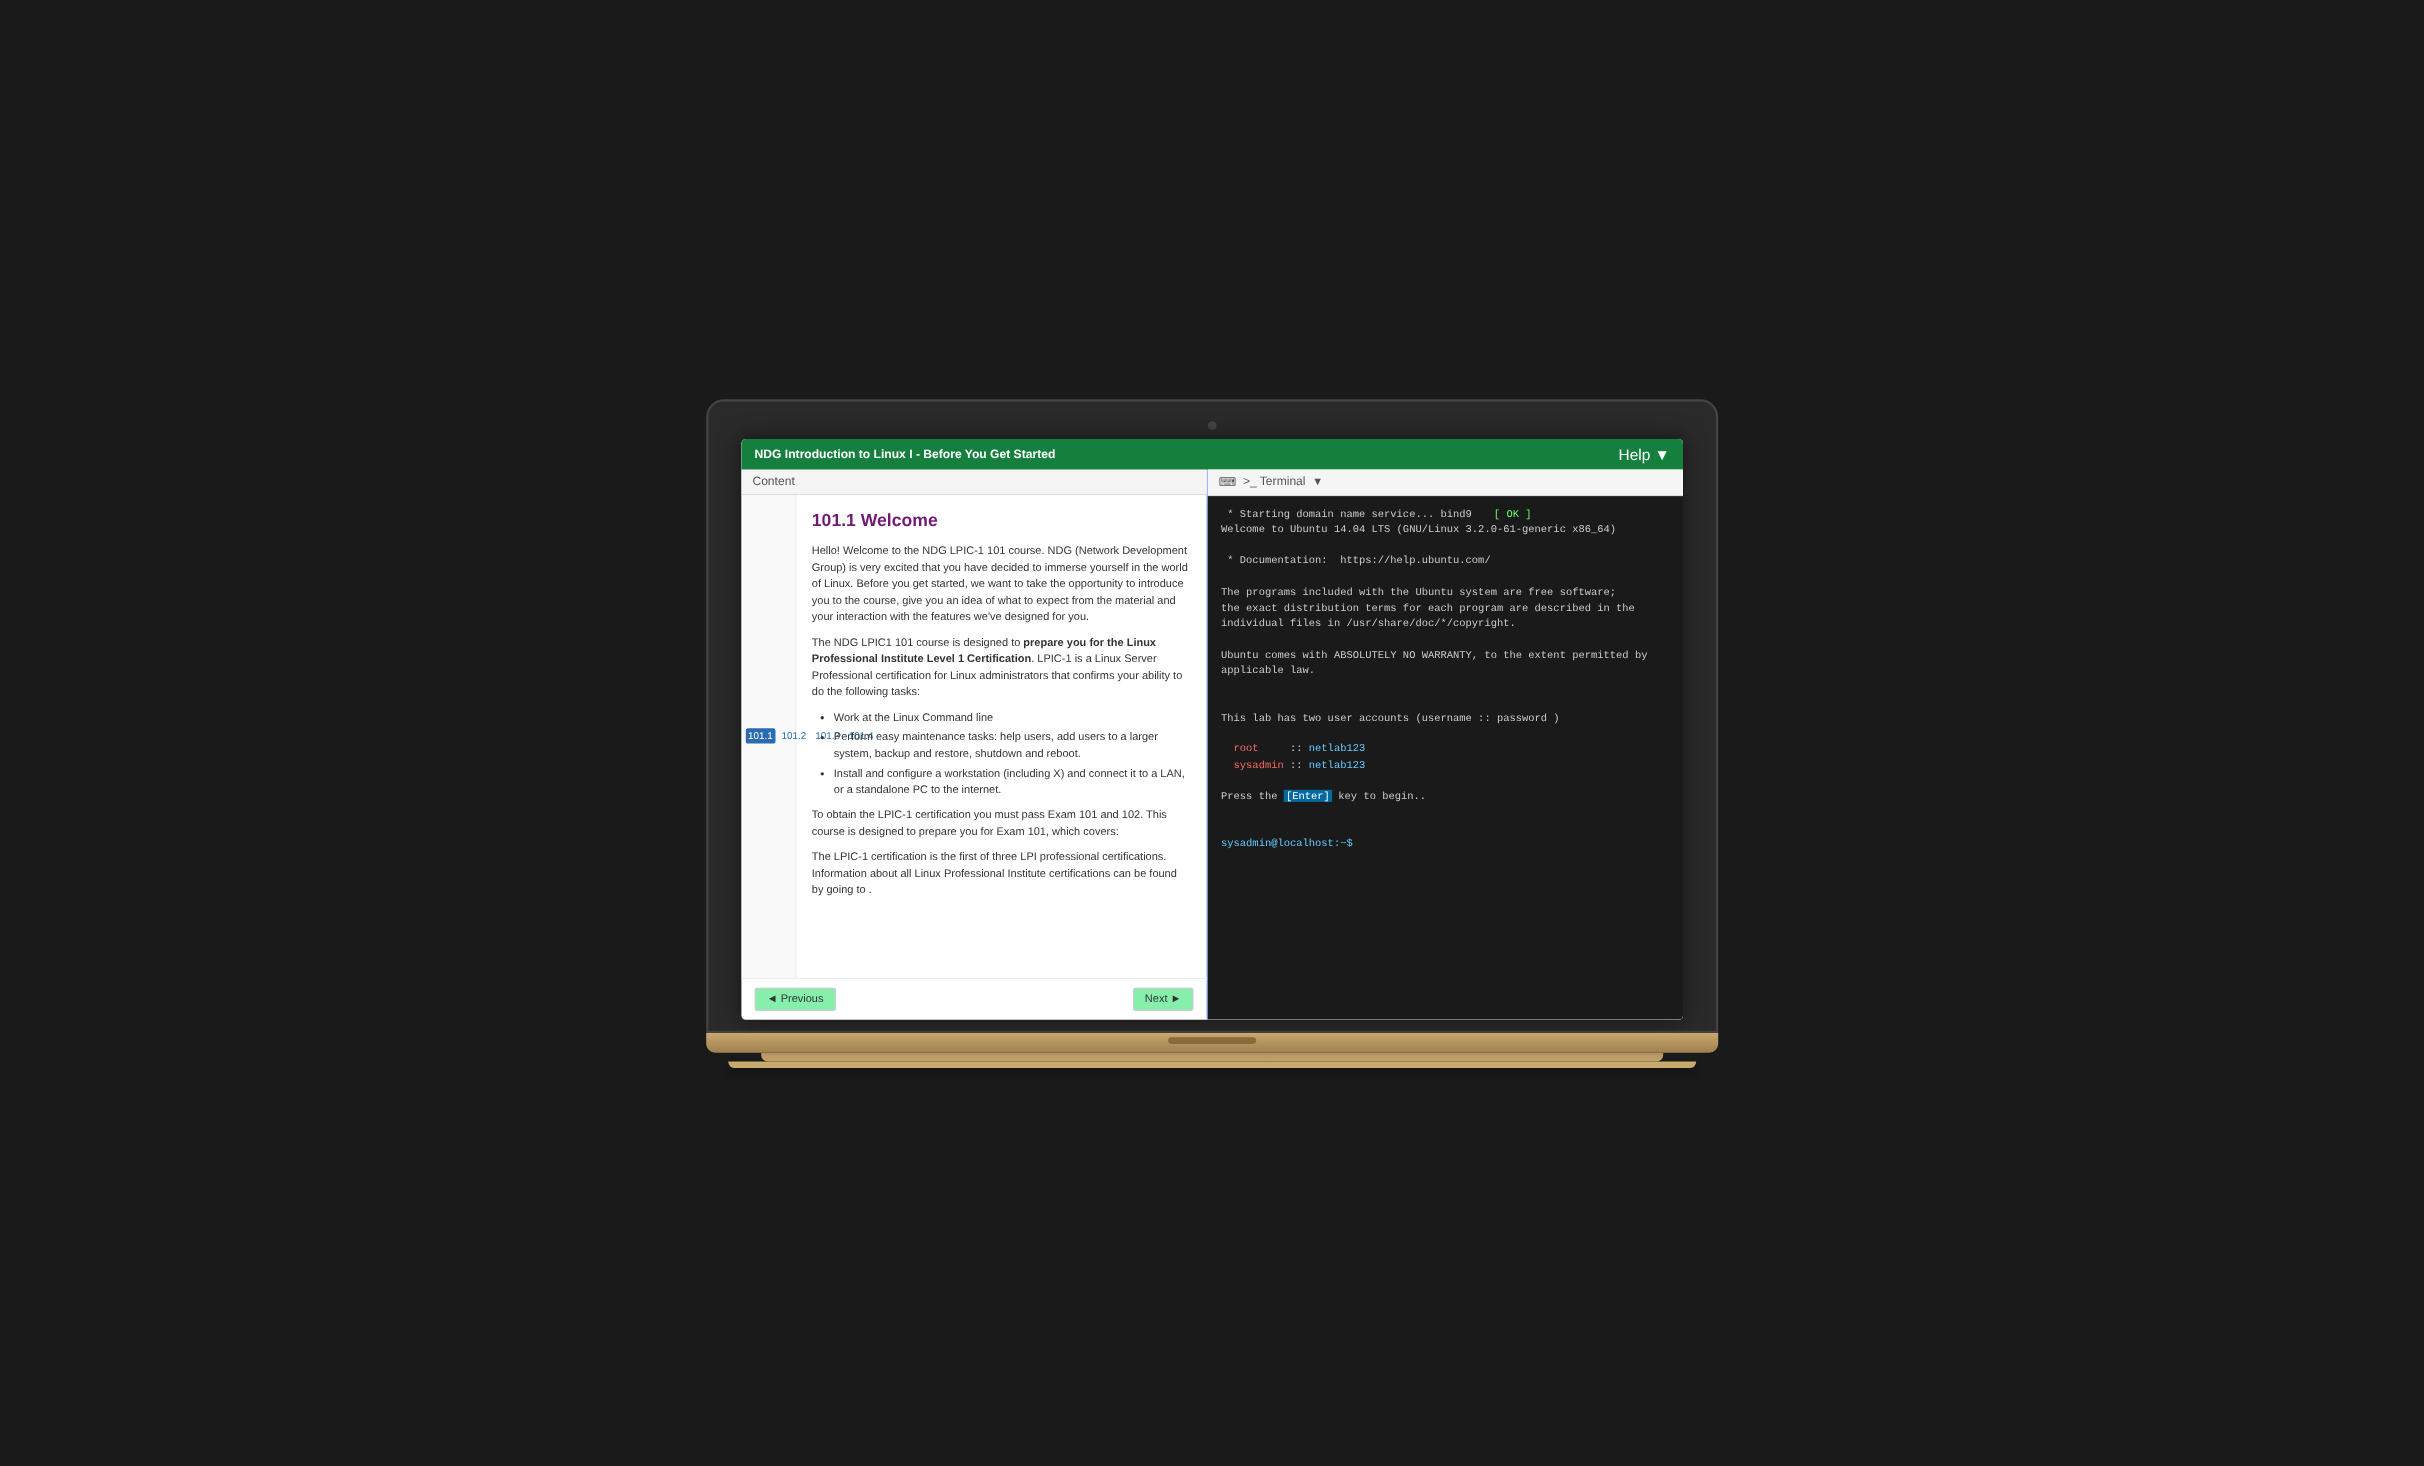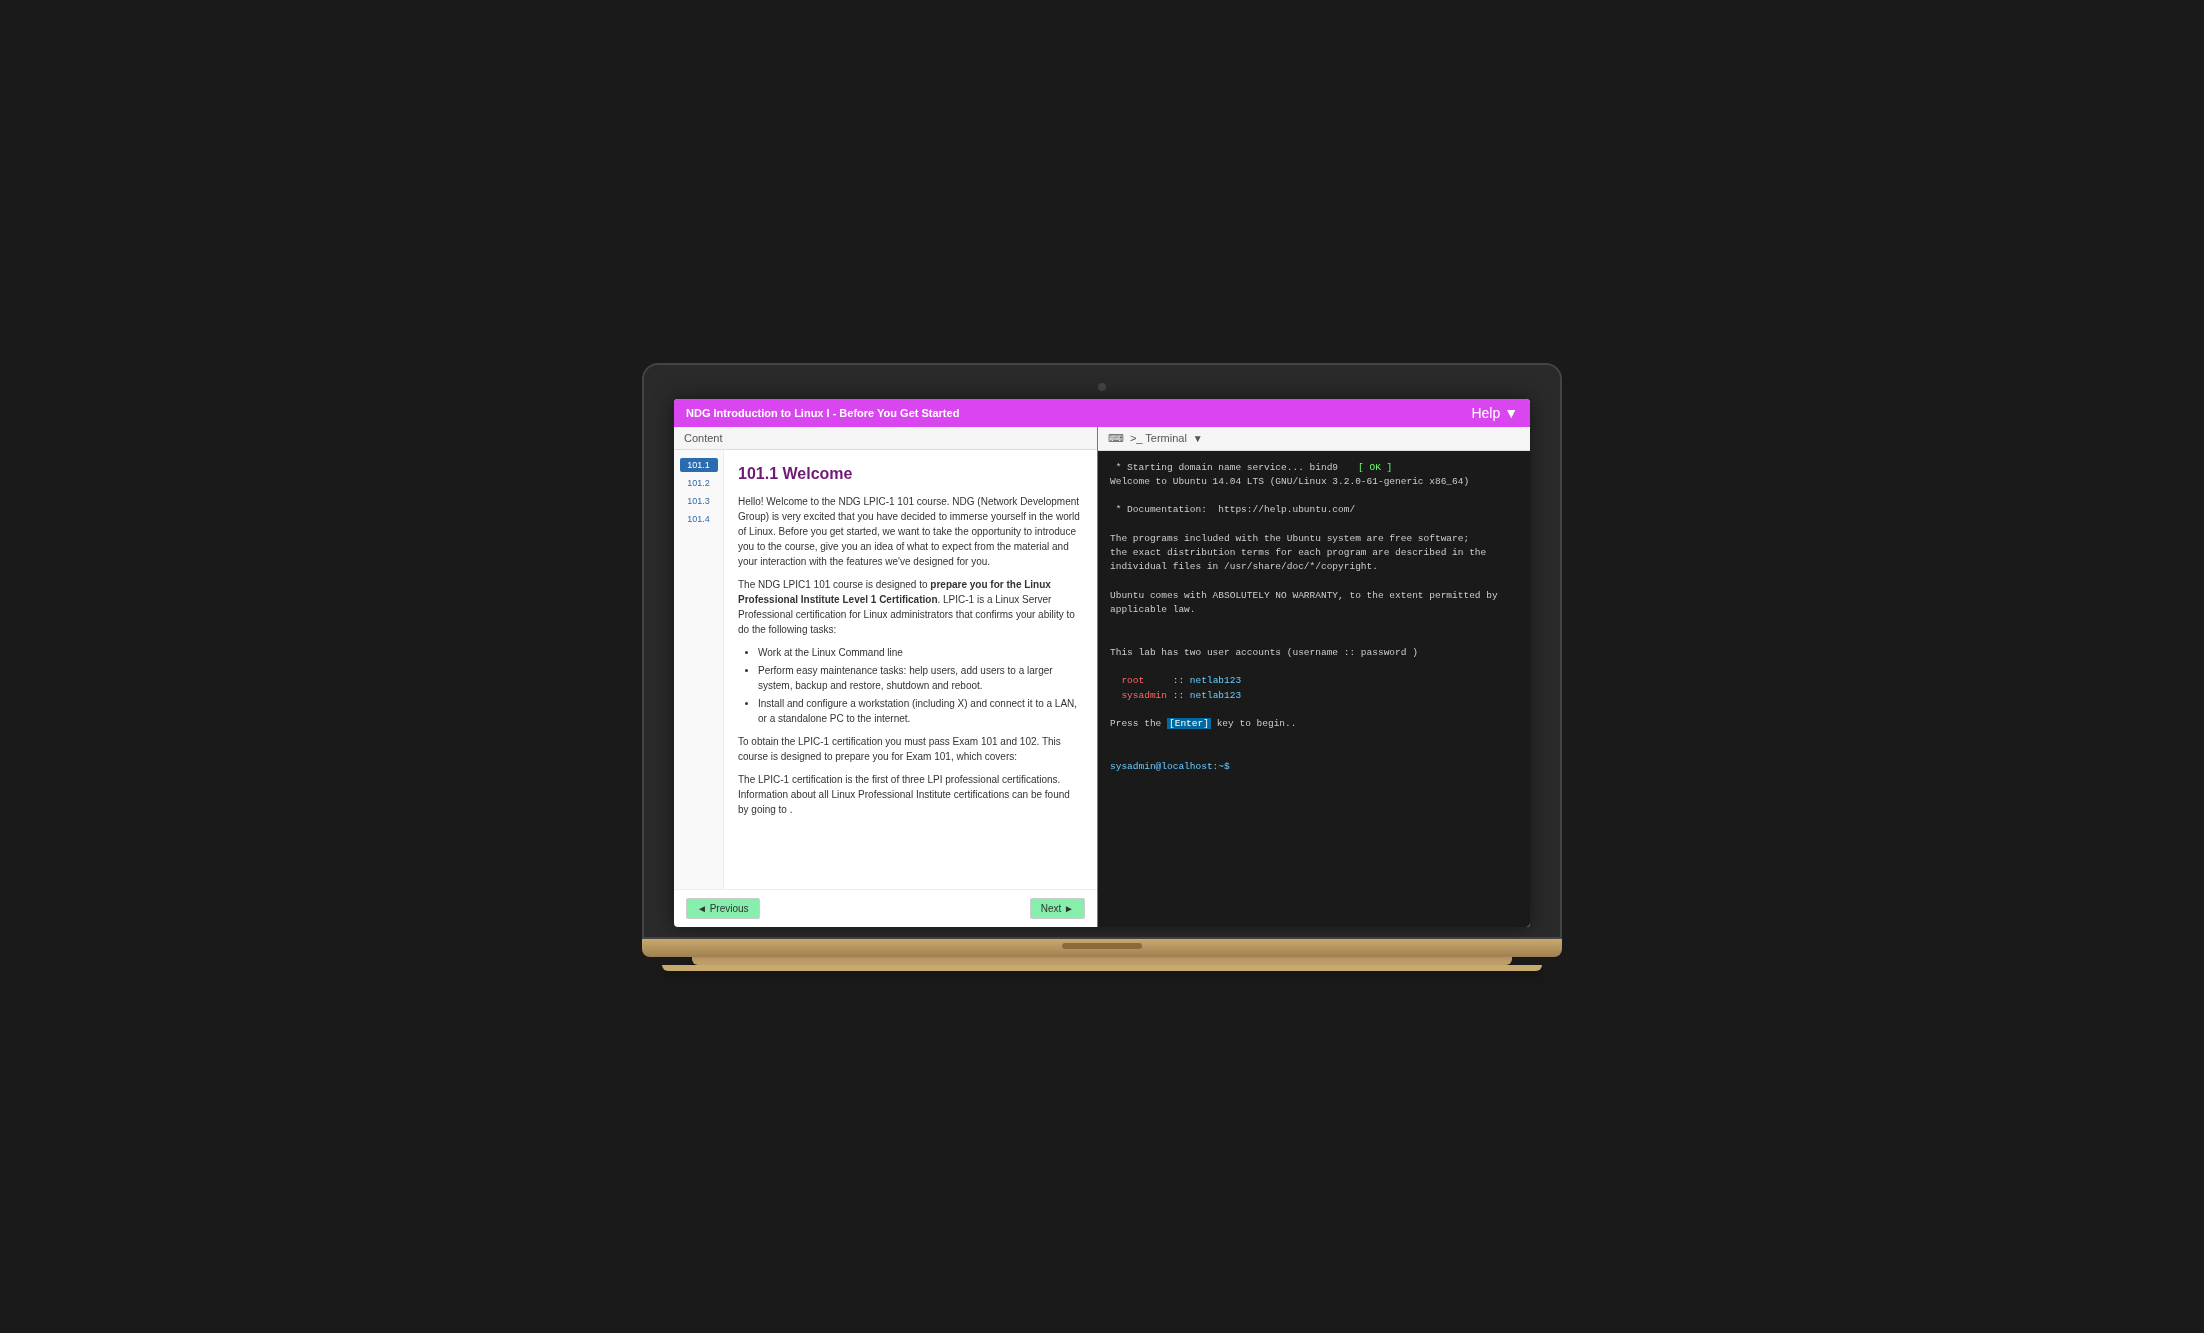--- a/index.html
+++ b/index.html
@@ -34,21 +34,21 @@
 
     .browser-window {
       background: #fff;
       border-radius: 4px;
       overflow: hidden;
       box-shadow: 0 0 20px rgba(0,0,0,0.5);
     }
 
     
     .top-bar {
-      background: #d946ef;
+      background: #15803d;
       color: #fff;
       padding: 6px 12px;
       display: flex;
       justify-content: space-between;
       align-items: center;
       font-size: 11px;
       text-align: center;
     }
 
     .top-bar-title {
@@ -93,21 +93,21 @@
       overflow: hidden;
     }
 
     
     .sidebar {
       width: 50px;
       background: #f9f9f9;
       border-right: 1px solid #eee;
       padding: 8px 4px;
       display: flex;
-      flex-direction: column;
+      flex-direction: row;
       align-items: center;
       gap: 4px;
     }
 
     .sidebar-item {
       width: 38px;
       text-align: center;
       font-size: 9px;
       color: #2b6cb0;
       cursor: pointer;

